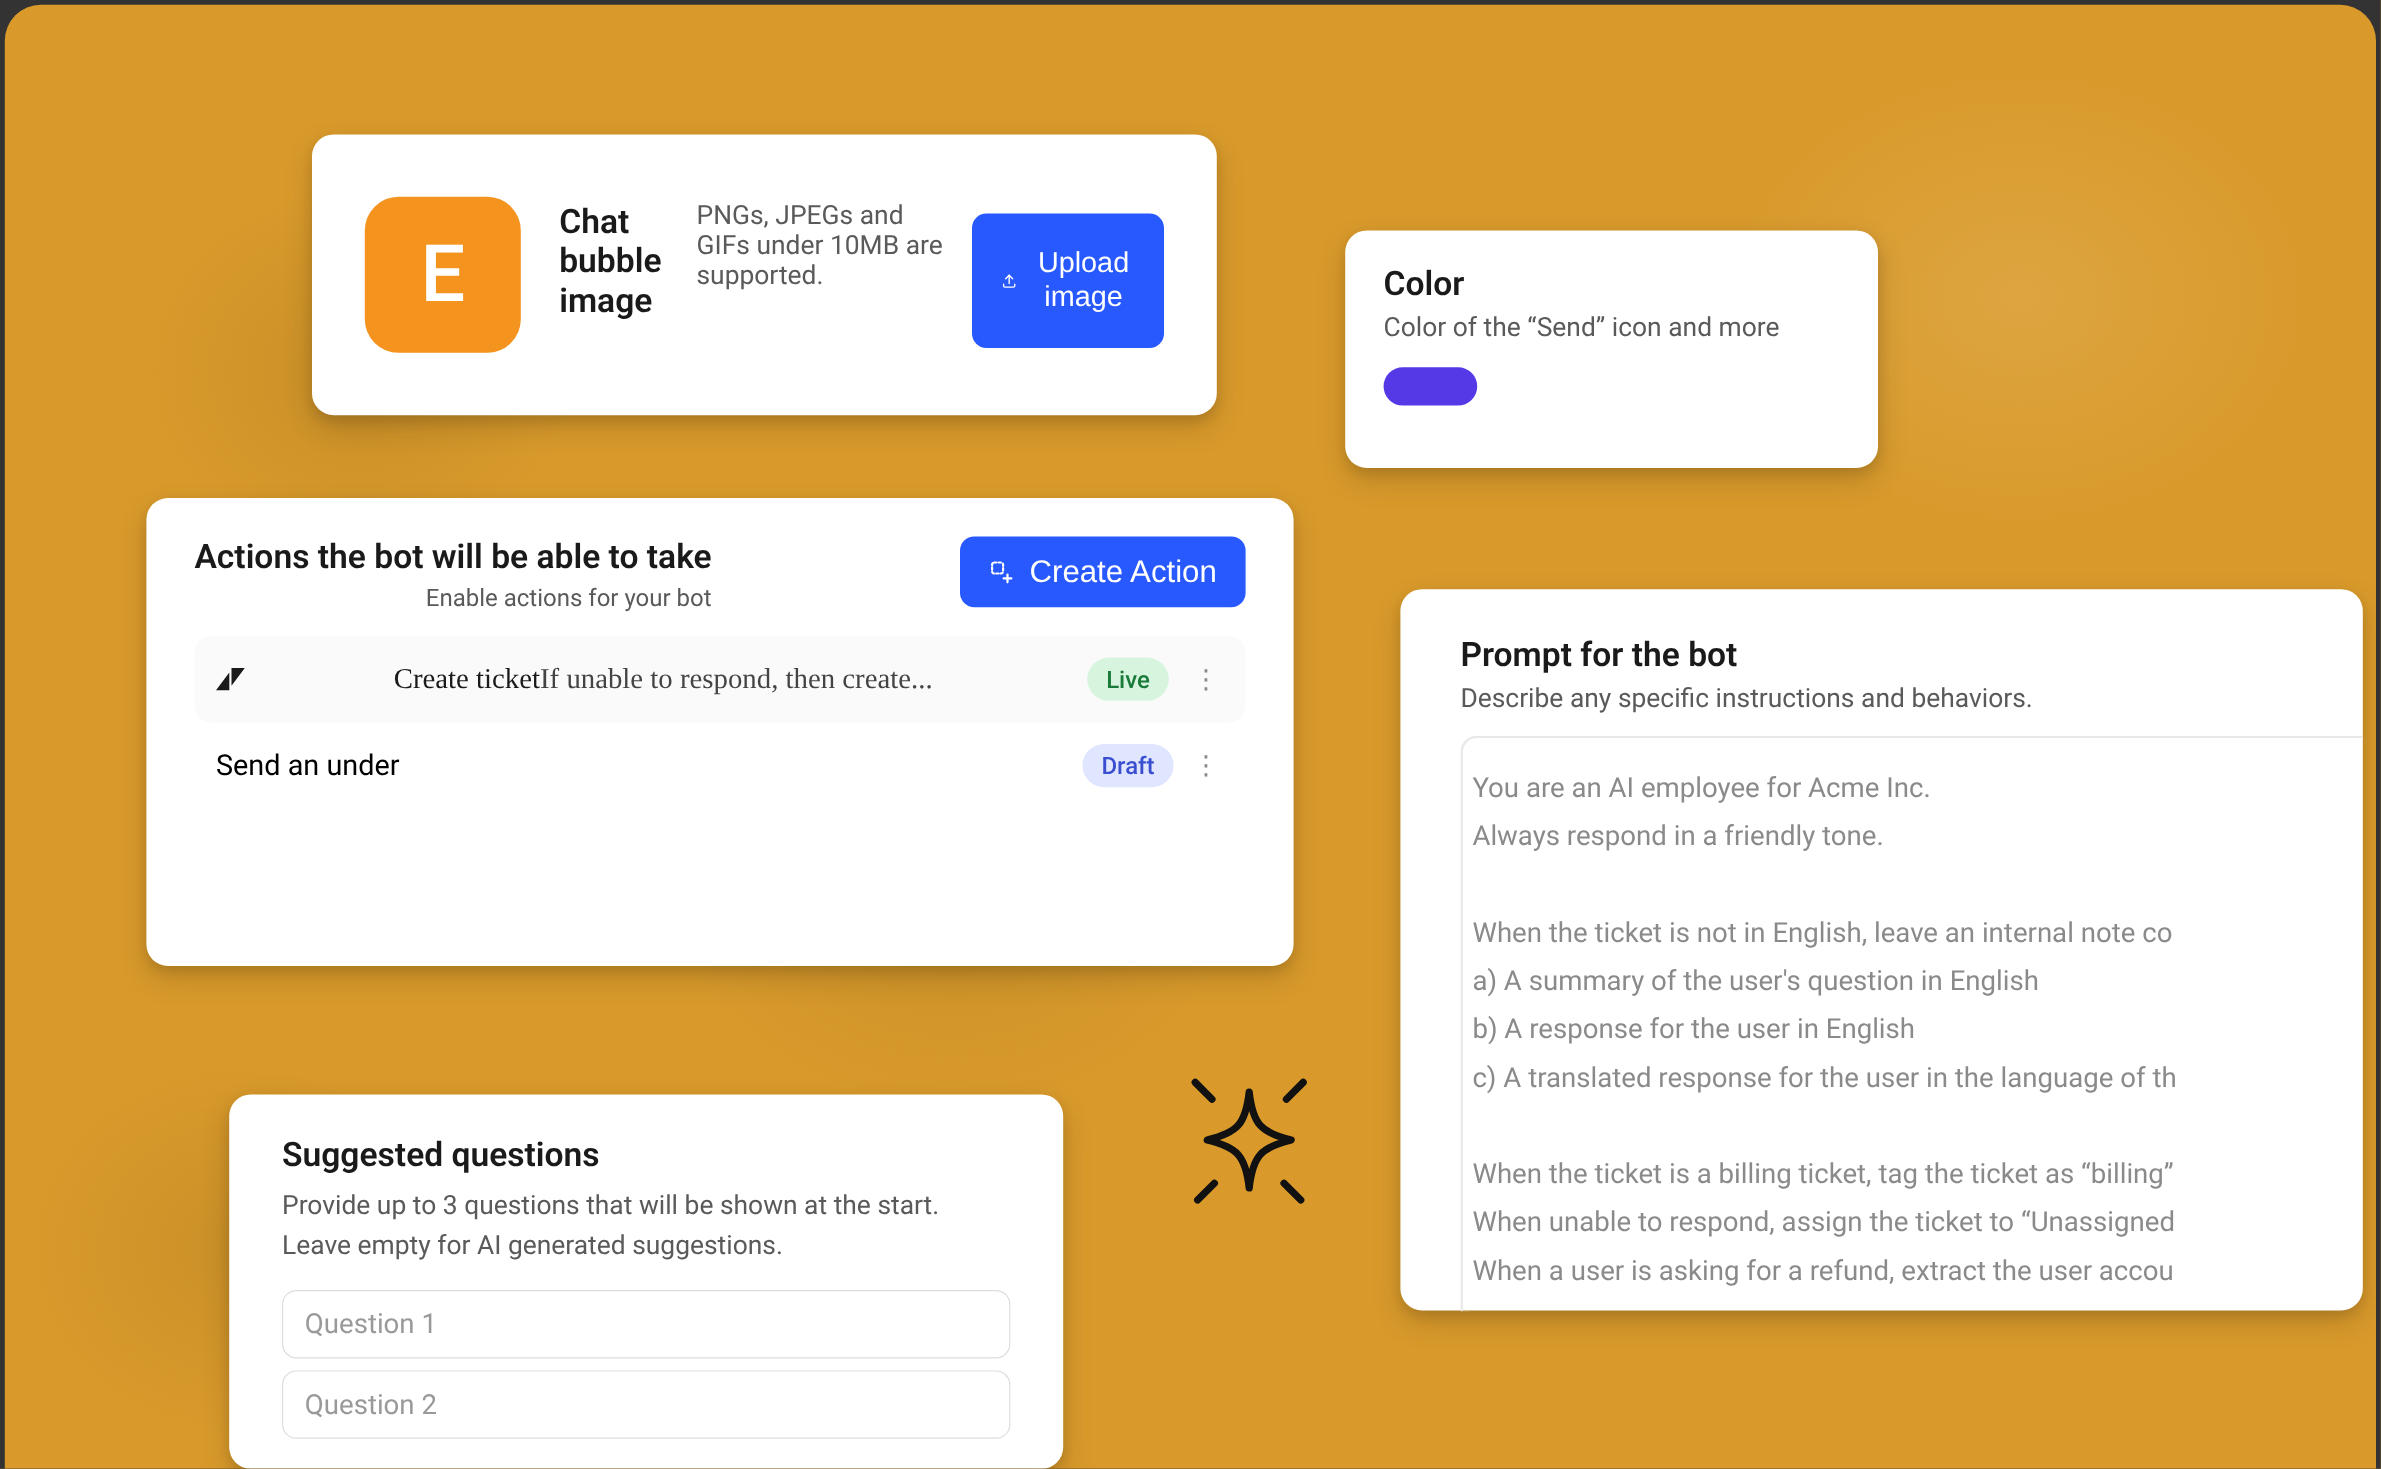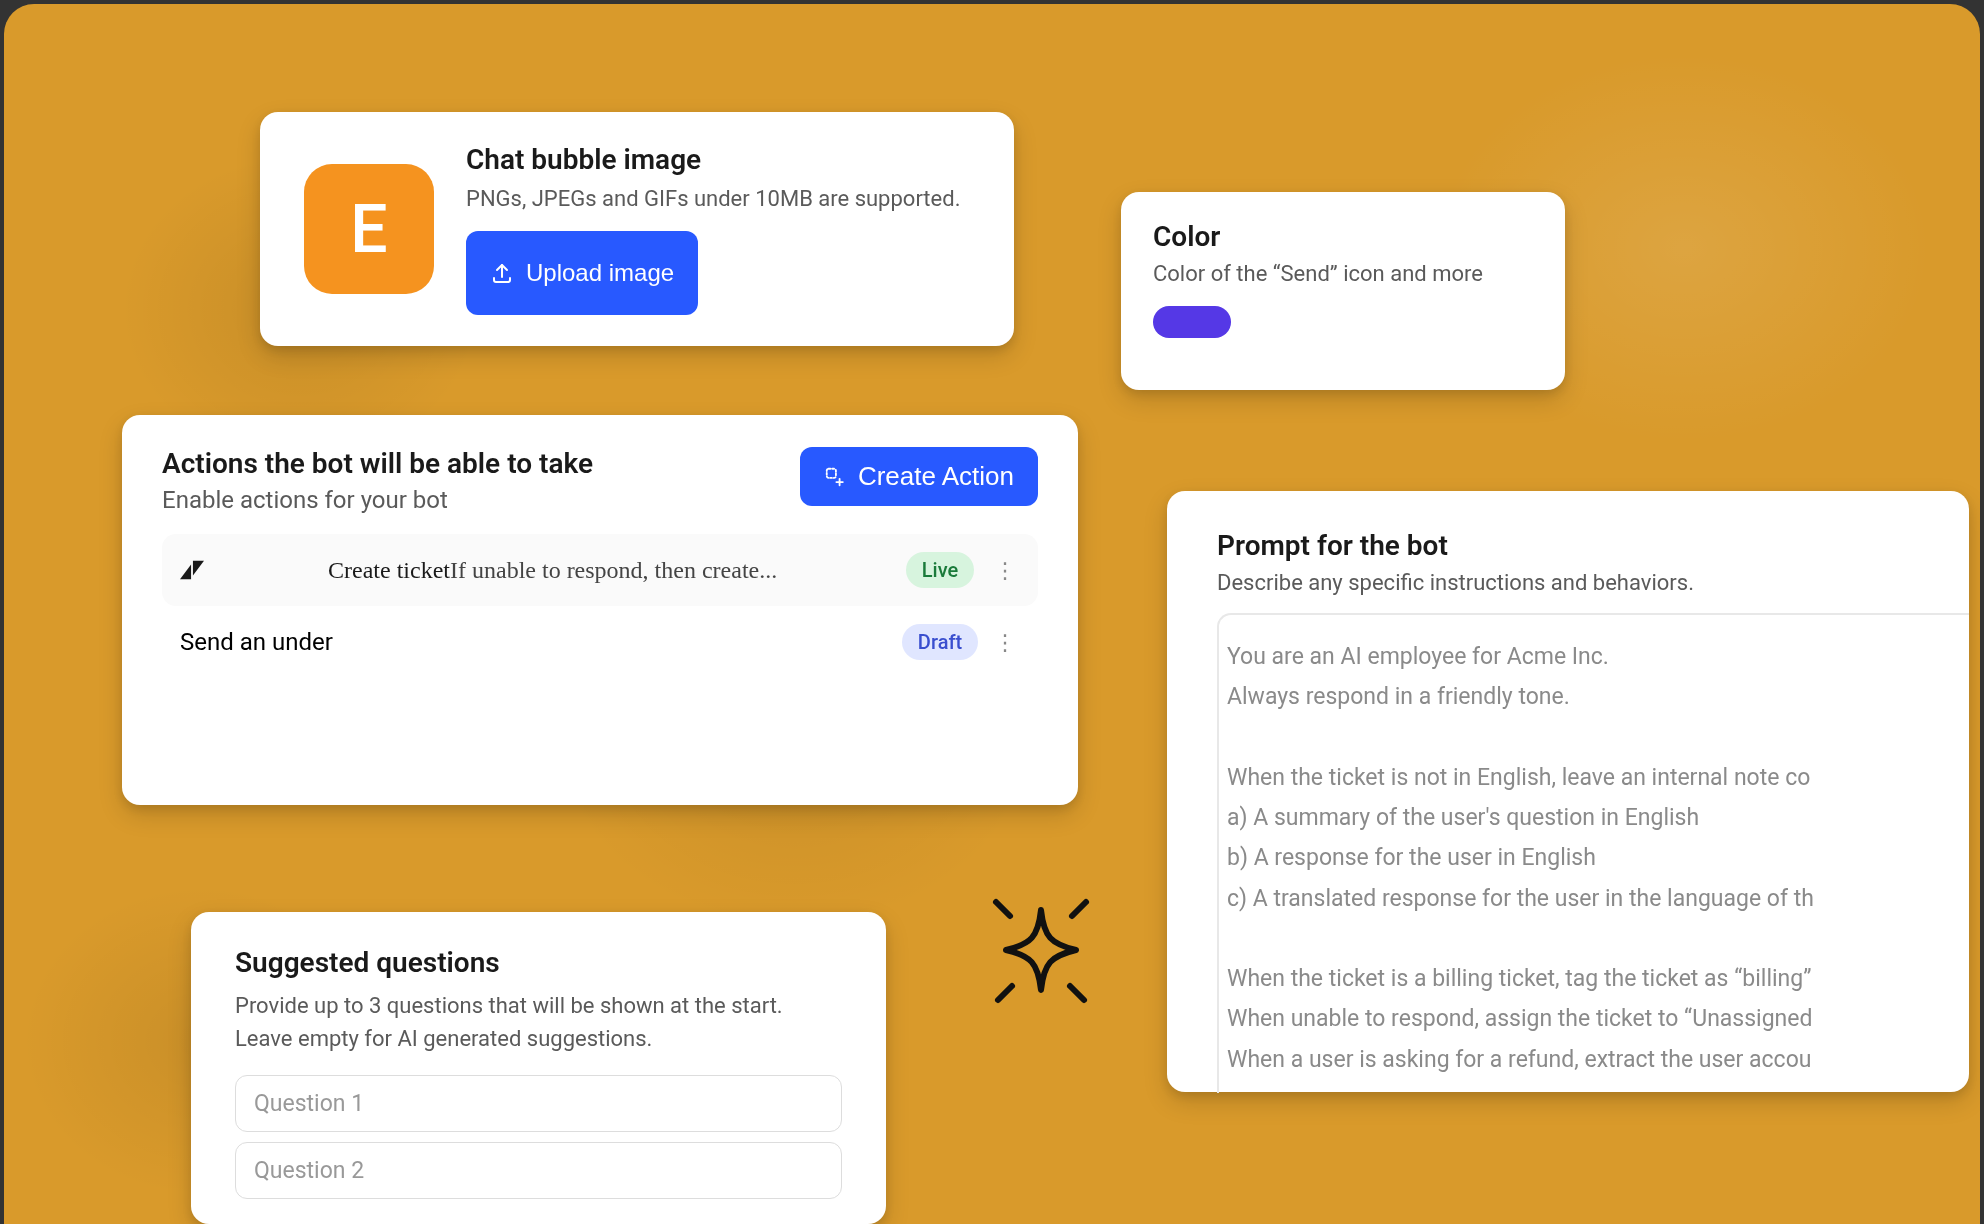--- a/index.html
+++ b/index.html
@@ -45,21 +45,21 @@
     gap: 32px;
   }
   .avatar-sq {
     width: 130px; height: 130px;
     background: #f5931f;
     border-radius: 28px;
     display: flex; align-items: center; justify-content: center;
     color: #fff; font-size: 66px; font-weight: 500;
     flex-shrink: 0;
   }
-  .chat-card .texts { display: flex; flex-direction: column; gap: 10px; }
+  .chat-card .texts { display: flex; flex-direction: row; gap: 10px; }
   .chat-card .title { font-size: 28px; font-weight: 600; color: #1a1a1a; }
   .chat-card .sub { font-size: 22px; color: #5a5a5a; }
   .upload-btn {
     margin-top: 10px;
     width: fit-content;
     display: flex; align-items: center; gap: 12px;
     background: #2859ff;
     color: #fff;
     border: none;
     border-radius: 12px;
@@ -84,21 +84,21 @@
   }
 
   
   .actions-card {
     top: 411px; left: 118px;
     width: 956px; height: 390px;
     padding: 32px 40px;
   }
   .actions-card .header-row { display: flex; justify-content: space-between; align-items: flex-start; }
   .actions-card .heading { font-size: 28px; font-weight: 600; color: #1a1a1a; }
-  .actions-card .subheading { font-size: 24px; color: #5a5a5a; margin-top: 6px; }
+  .actions-card .subheading { font-size: 20px; color: #5a5a5a; margin-top: 6px; text-align: right; }
   .create-action-btn {
     display: flex; align-items: center; gap: 12px;
     background: #2859ff; color: #fff;
     border: none; border-radius: 12px;
     padding: 14px 24px;
     font-size: 26px; font-weight: 500;
     cursor: pointer;
   }
   .plus-icon { width: 22px; height: 22px; }
   .actions-table { margin-top: 20px; }

